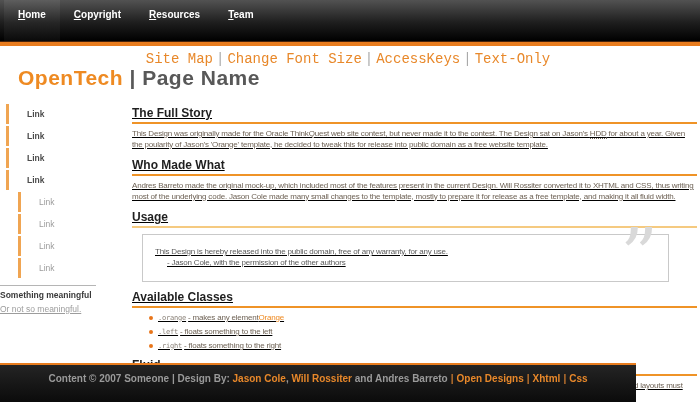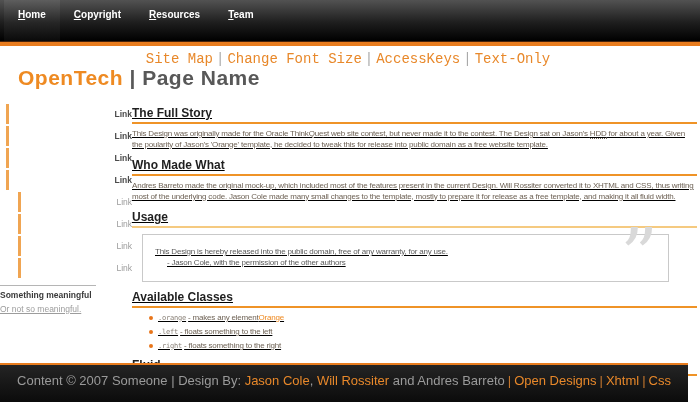--- a/index.html
+++ b/index.html
@@ -53,21 +53,20 @@
   .columns { display: flex; align-items: flex-start; }
   .sidebar { width: 132px; flex: none; padding-top: 6px; font-size: 8.5px; }
   .s-link, .s-sublink {
     display: block;
     border-left: 3px solid #f0a552;
     padding: 5px 0 5px 18px;
     margin: 0 0 2px 6px;
     line-height: 10px;
     text-decoration: none;
     cursor: pointer;
-    text-align: right;
   }
   .s-link { color: #4b4b4b; font-weight: bold; }
   .subnav { margin-left: 12px; }
   .s-sublink { color: #9c9c9c; }
   .s-divider { border: 0; border-top: 1px solid #b5b5b5; width: 96px; margin: 7px 0 4px 0; }
   .s-heading { font-weight: bold; color: #3a3a3a; margin: 0 0 4px 0; }
   .s-note { color: #9c9c9c; text-decoration: underline; }
 
   
   .main { flex: 1; padding-right: 3px; font-size: 8px; text-decoration: underline; }
@@ -130,28 +129,29 @@
     font-size: 7px;
     color: #8a8178;
     margin-right: 2px;
   }
   .hl { color: #ee8a22; }
 
   
   .footer {
     position: absolute;
     left: 0; bottom: 0;
-    width: 688px;
+    width: 636px;
     height: 39px;
     border-top: 2px solid #e87c1e;
     background: linear-gradient(180deg, #242424 0%, #0b0b0b 100%);
     text-align: center;
-    font-size: 13px;
+    font-size: 10px;
     color: #9a9a9a;
     padding-top: 8px;
+    font-weight: bold;
   }
   .footer a { color: #e8882a; text-decoration: none; cursor: pointer; }
   .fsep { color: #c8792f; margin: 0 3px; }
 </style>
 </head>
 <body>
 
 <div class="page">
 
   <div class="topnav">

